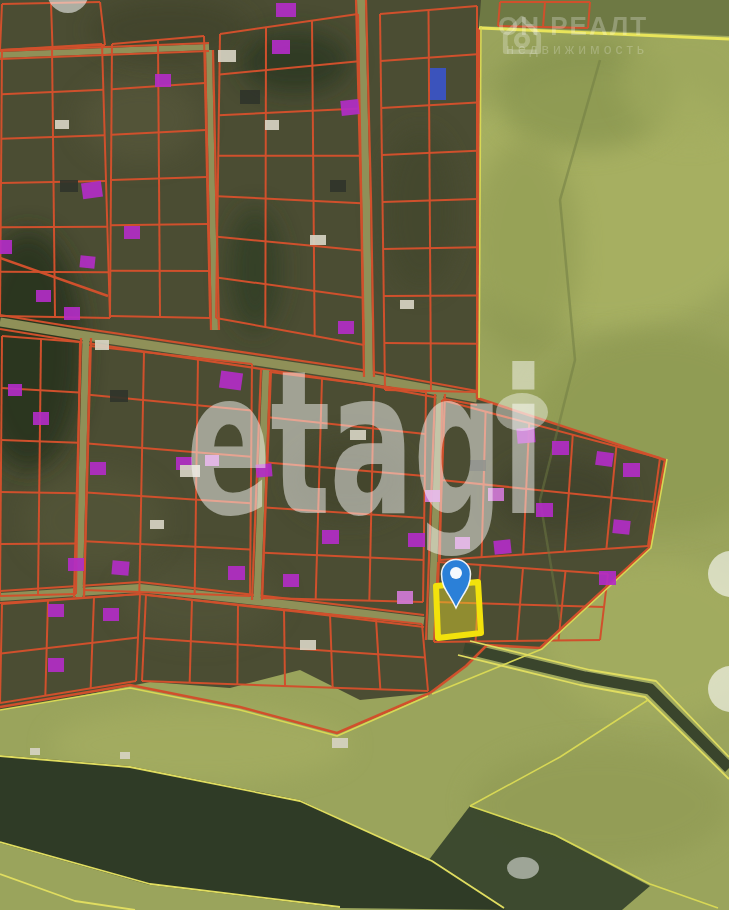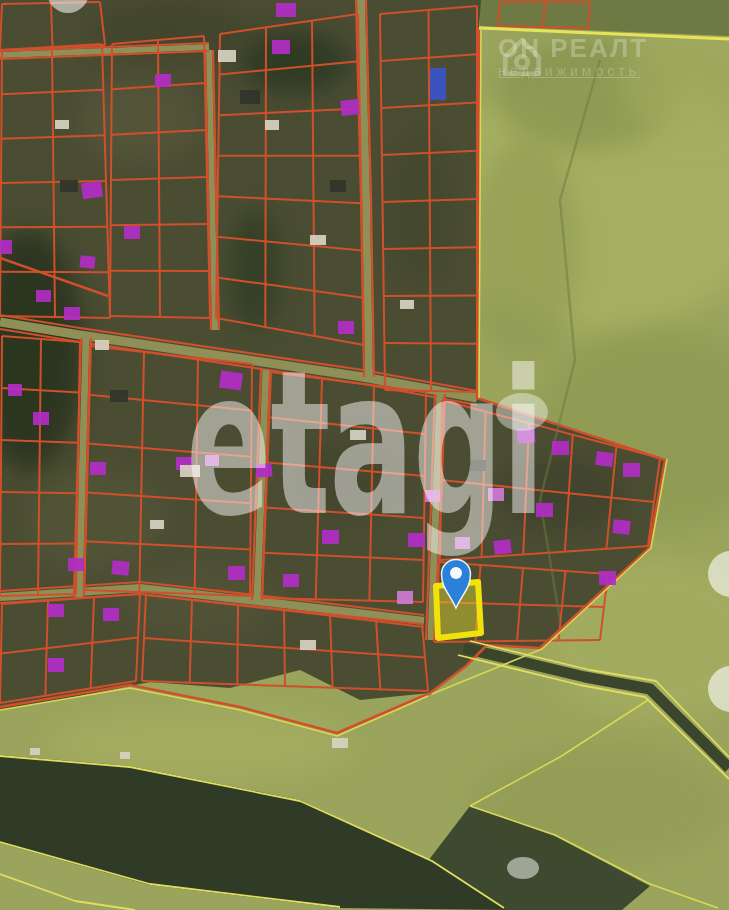--- a/index.html
+++ b/index.html
@@ -8,31 +8,32 @@
   #stage svg{position:absolute;left:0;top:0;display:block;}
   .wm-etagi{
     position:absolute;left:186px;top:344px;
     font-family:"DejaVu Sans","Liberation Sans",sans-serif;
     font-weight:bold;font-size:200px;line-height:1;
     color:rgba(255,255,255,0.48);
     transform:scaleX(0.63);transform-origin:left top;
     letter-spacing:-2px;white-space:nowrap;pointer-events:none;
   }
   .wm-realtor{
-    position:absolute;left:498px;top:34px;display:flex;align-items:flex-start;
+    position:absolute;left:498px;top:12px;display:flex;align-items:flex-start;
     pointer-events:none;
+    text-align:right;
   }
   .wm-realtor .house{width:48px;height:46px;margin-right:8px;opacity:0.25;}
   .wm-realtor .lines{display:flex;flex-direction:column;}
   .wm-realtor .l1{
     font-weight:bold;font-size:26px;letter-spacing:2px;
     color:rgba(255,255,255,0.26);line-height:1.1;white-space:nowrap;}
   .wm-realtor .l2{
     font-size:14px;letter-spacing:4px;color:rgba(255,255,255,0.22);
-    line-height:1.2;white-space:nowrap;text-decoration:underline;}
+    line-height:1.2;white-space:nowrap;}
 </style>
 </head>
 <body>
 
 <div id="stage">
   <svg width="729" height="910" viewBox="0 0 729 910">
     <defs>
       <filter id="soft" x="-50%" y="-50%" width="200%" height="200%">
         <feGaussianBlur stdDeviation="12"></feGaussianBlur>
       </filter>

